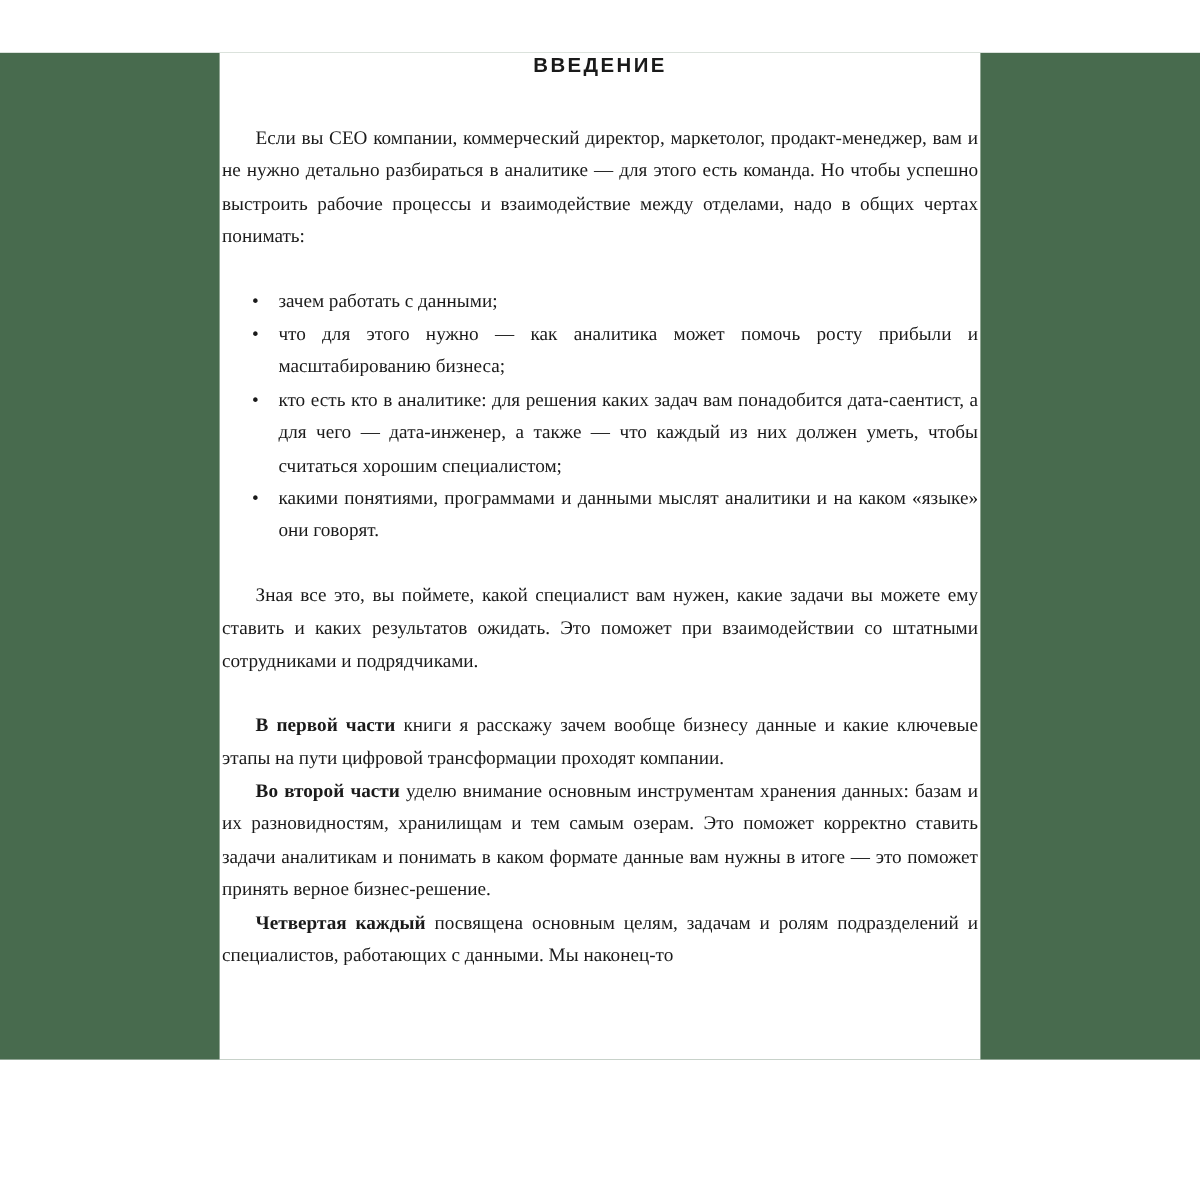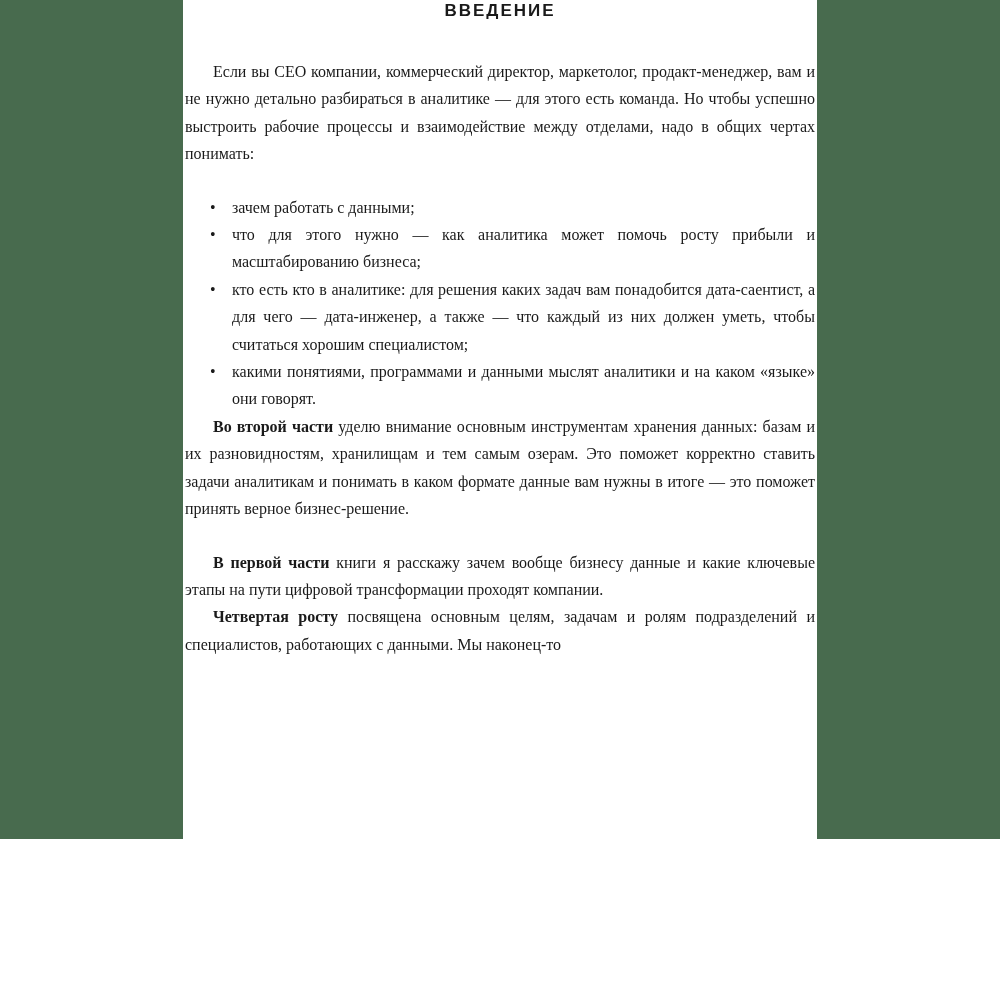--- a/index.html
+++ b/index.html
@@ -3,20 +3,21 @@
 <meta charset="utf-8">
 <style>
   html, body { margin: 0; padding: 0; }
 
   .scan {
     position: relative;
     width: 1000px;
     height: 839px;
     background: var(--bg, #486b4e);
     overflow: hidden;
+    margin-top: 44px;
   }
 
   .paper {
     position: absolute;
     left: 183px;
     top: 0;
     width: 634px;
     height: 1000px;
     background: var(--paper, #ffffff);
     box-sizing: border-box;
@@ -86,19 +87,20 @@
   <div class="paper">
     <div class="running-head">ВВЕДЕНИЕ</div>
     <div class="body-text">
         <p class="para">Если вы CEO компании, коммерческий директор, маркетолог, продакт-менеджер, вам и не нужно детально разбираться в аналитике — для этого есть команда. Но чтобы успешно выстроить рабочие процессы и взаимодействие между отделами, надо в общих чертах понимать:</p>
         <ul class="bullets">
           <li><span class="dot">•</span>зачем работать с данными;</li>
           <li><span class="dot">•</span>что для этого нужно — как аналитика может помочь росту прибыли и масштабированию бизнеса;</li>
           <li><span class="dot">•</span>кто есть кто в аналитике: для решения каких задач вам понадобится дата-саентист, а для чего — дата-инженер, а также — что каждый из них должен уметь, чтобы считаться хорошим специалистом;</li>
           <li><span class="dot">•</span>какими понятиями, программами и данными мыслят аналитики и на каком «языке» они говорят.</li>
         </ul>
+        <p class="para gap">Зная все это, вы поймете, какой специалист вам нужен, какие задачи вы можете ему ставить и каких результатов ожидать. Это поможет при взаимодействии со штатными сотрудниками и подрядчиками.</p>
+        <p class="para gap"><b>В первой части</b> книги я расскажу зачем вообще бизнесу данные и какие ключевые этапы на пути цифровой трансформации проходят компании.</p>
         <p class="para"><b>Во второй части</b> уделю внимание основным инструментам хранения данных: базам и их разновидностям, хранилищам и тем самым озерам. Это поможет корректно ставить задачи аналитикам и понимать в каком формате данные вам нужны в итоге — это поможет принять верное бизнес-решение.</p>
-        <p class="para gap"><b>В первой части</b> книги я расскажу зачем вообще бизнесу данные и какие ключевые этапы на пути цифровой трансформации проходят компании.</p>
-        <p class="para"><b>Четвертая росту</b> посвящена основным целям, задачам и ролям подразделений и специалистов, работающих с данными. Мы наконец-то</p>
+        <p class="para"><b>Четвертая каждый</b> посвящена основным целям, задачам и ролям подразделений и специалистов, работающих с данными. Мы наконец-то</p>
       </div>
     <div class="page-number">9</div>
   </div>
 </div>
 
 </body></html>

